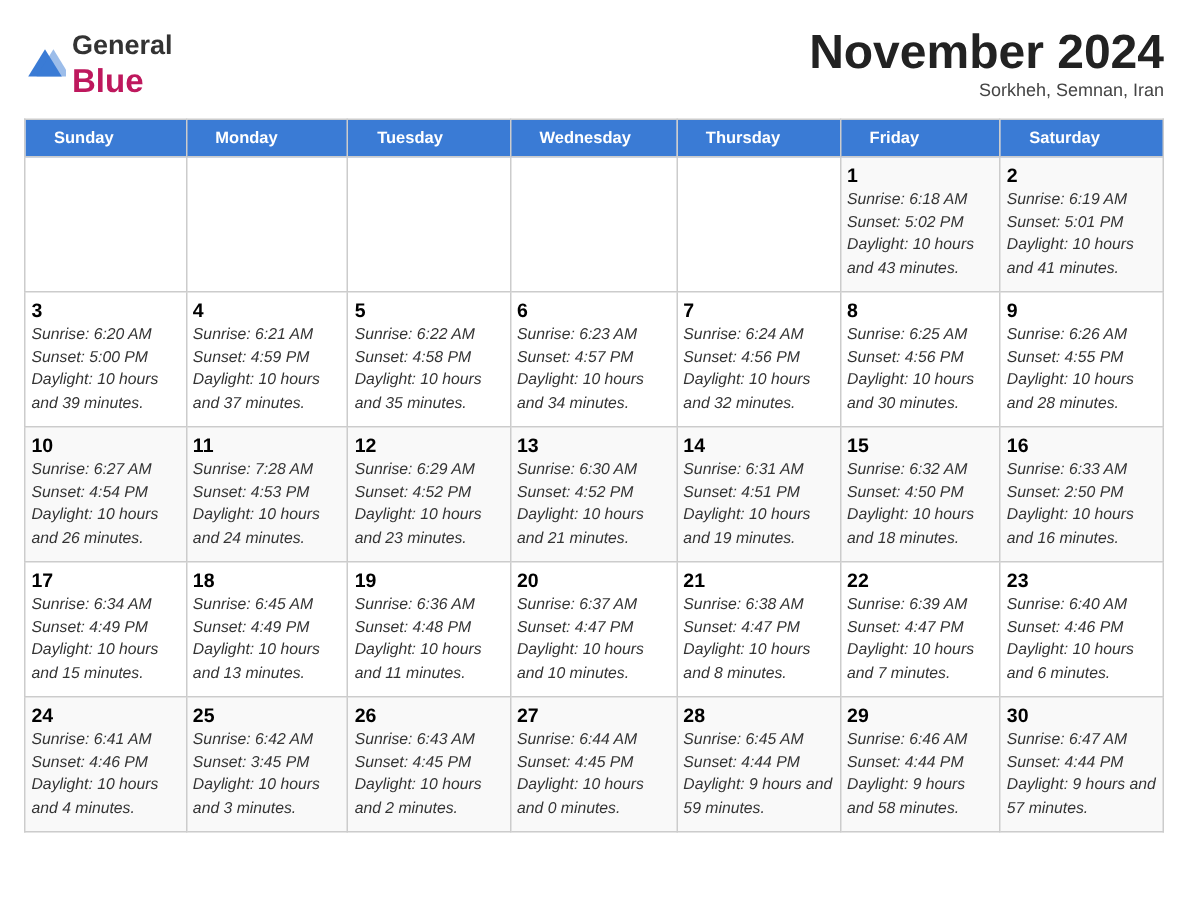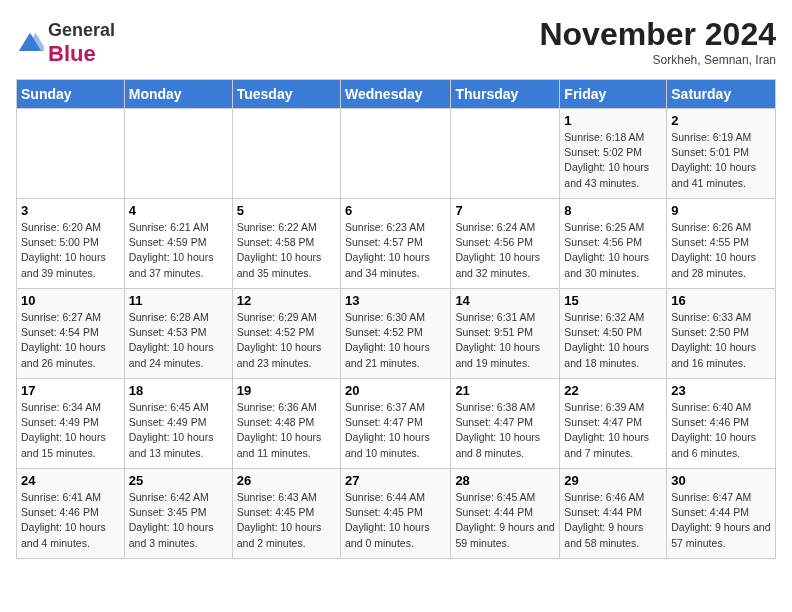--- a/index.html
+++ b/index.html
@@ -49,23 +49,23 @@
       color: #444;
     }
     .calendar {
       width: 100%;
       border-collapse: collapse;
       font-size: 11px;
     }
     .calendar thead tr th {
       background-color: #3a7bd5;
       color: #fff;
-      padding: 6px 4px;
+      padding: 6px 19px;
       text-align: left;
-      font-size: 14px;
+      font-size: 11px;
       font-weight: bold;
       border: 1px solid #ccc;
     }
     .calendar tbody tr td {
       vertical-align: top;
       border: 1px solid #ccc;
       padding: 4px;
       width: 113px;
       height: 90px;
       background: #fff;
@@ -76,20 +76,21 @@
     .day-number {
       font-weight: bold;
       font-size: 13px;
       display: block;
       margin-bottom: 2px;
     }
     .day-detail {
       font-size: 10.5px;
       color: #333;
       line-height: 1.45;
+      font-style: italic;
     }
     .empty-cell {
       background: #fff !important;
     }
   </style>
 </head>
 <body>
 
 <div class="header">
   <div class="logo">
@@ -164,34 +165,34 @@
         <td><span class="day-number">9</span><span class="day-detail">Sunrise: 6:26 AM
 Sunset: 4:55 PM
 Daylight: 10 hours
 and 28 minutes.</span></td>
       </tr>
       <tr>
         <td><span class="day-number">10</span><span class="day-detail">Sunrise: 6:27 AM
 Sunset: 4:54 PM
 Daylight: 10 hours
 and 26 minutes.</span></td>
-        <td><span class="day-number">11</span><span class="day-detail">Sunrise: 6:28 AM
+        <td><span class="day-number">11</span><span class="day-detail">Sunrise: 7:28 AM
 Sunset: 4:53 PM
 Daylight: 10 hours
 and 24 minutes.</span></td>
         <td><span class="day-number">12</span><span class="day-detail">Sunrise: 6:29 AM
 Sunset: 4:52 PM
 Daylight: 10 hours
 and 23 minutes.</span></td>
         <td><span class="day-number">13</span><span class="day-detail">Sunrise: 6:30 AM
 Sunset: 4:52 PM
 Daylight: 10 hours
 and 21 minutes.</span></td>
         <td><span class="day-number">14</span><span class="day-detail">Sunrise: 6:31 AM
-Sunset: 9:51 PM
+Sunset: 4:51 PM
 Daylight: 10 hours
 and 19 minutes.</span></td>
         <td><span class="day-number">15</span><span class="day-detail">Sunrise: 6:32 AM
 Sunset: 4:50 PM
 Daylight: 10 hours
 and 18 minutes.</span></td>
         <td><span class="day-number">16</span><span class="day-detail">Sunrise: 6:33 AM
 Sunset: 2:50 PM
 Daylight: 10 hours
 and 16 minutes.</span></td>

